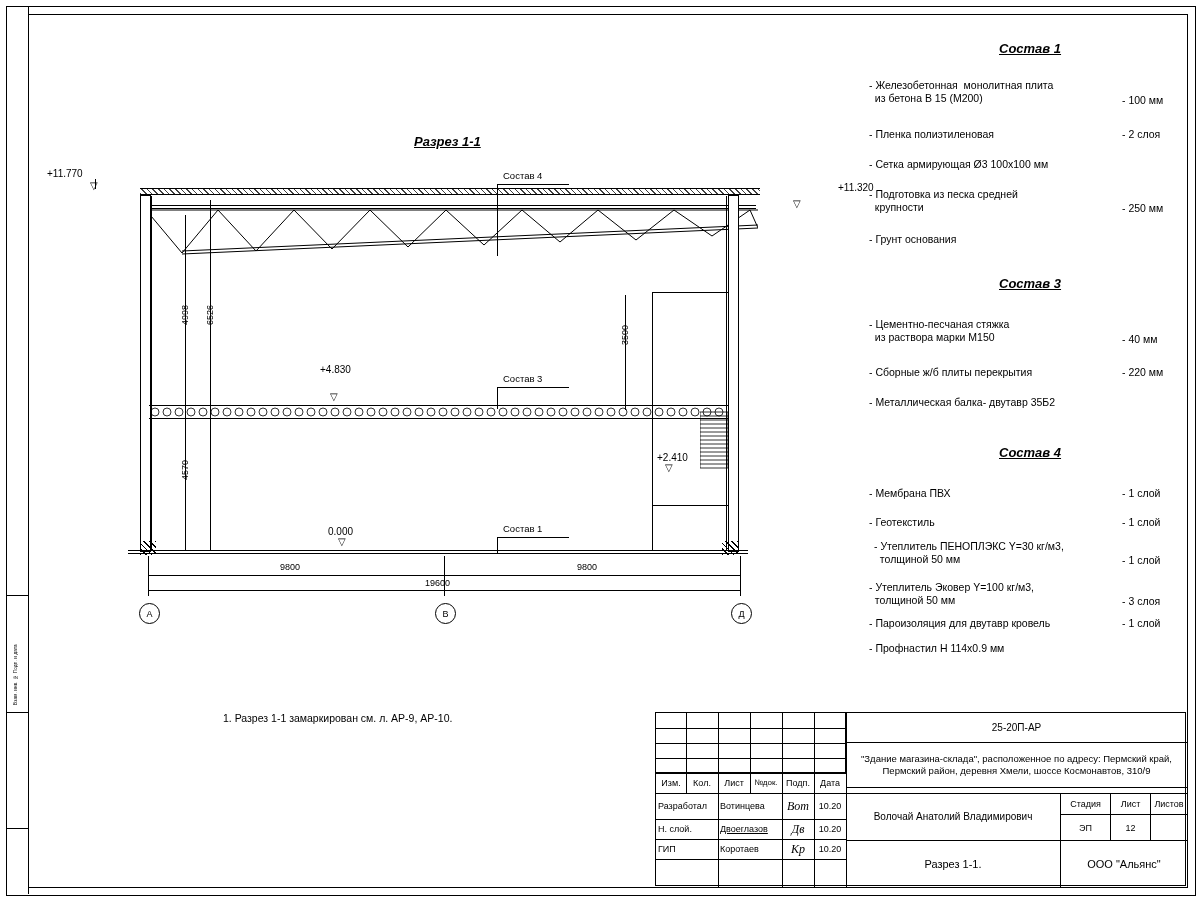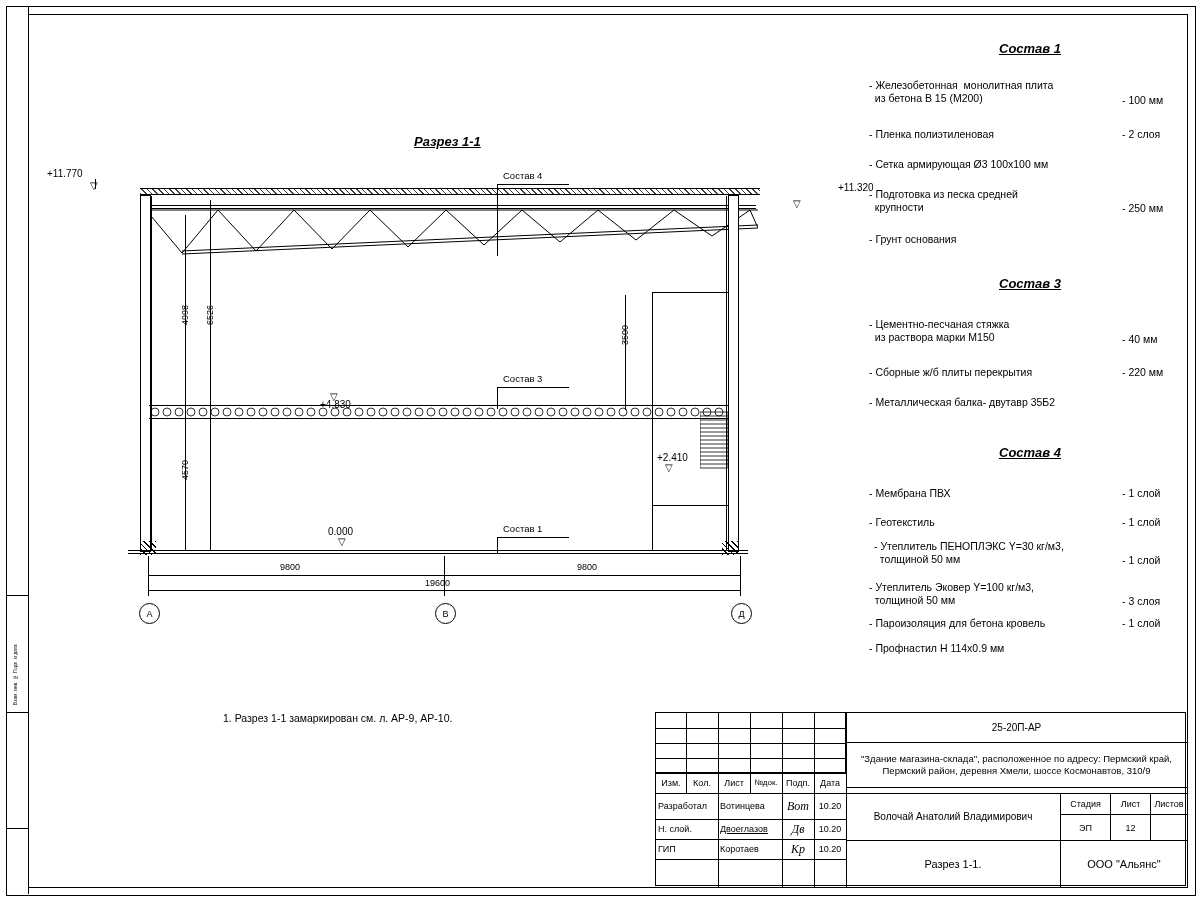--- a/index.html
+++ b/index.html
@@ -189,21 +189,21 @@
 
   <div class="ln v" style="left:185px;top:215px;height:335px;"></div>
   <div class="t dim-vert" style="left:180px;top:305px;">4998</div>
   <div class="ln v" style="left:210px;top:200px;height:350px;"></div>
   <div class="t dim-vert" style="left:205px;top:305px;">6526</div>
   <div class="ln v" style="left:625px;top:295px;height:115px;"></div>
   <div class="t dim-vert" style="left:620px;top:325px;">3500</div>
   <div class="ln v" style="left:185px;top:420px;height:130px;"></div>
   <div class="t dim-vert" style="left:180px;top:460px;">4570</div>
 
-  <div class="t lvl" style="left:320px;top:399px;text-align:center;">+4.830</div>
+  <div class="t lvl" style="left:320px;top:364px;text-align:center;">+4.830</div>
   <div class="t" style="left:330px;top:391px;font-size:10px;">▽</div>
   <div class="t lvl" style="left:657px;top:452px;">+2.410</div>
   <div class="t" style="left:665px;top:462px;font-size:10px;">▽</div>
   <div class="t lvl" style="left:328px;top:526px;">0.000</div>
   <div class="t" style="left:338px;top:536px;font-size:10px;">▽</div>
 
   <div class="t callout" style="left:503px;top:170px;">Состав 4</div>
   <div class="callout-box" style="left:497px;top:184px;width:72px;"></div>
   <div class="ln v" style="left:497px;top:184px;height:72px;"></div>
 
@@ -254,21 +254,21 @@
   <div class="t spec-item" style="left:869px;top:487px;white-space:pre;">- Мембрана ПВХ</div>
   <div class="t spec-val" style="left:1122px;top:487px;">- 1 слой</div>
   <div class="t spec-item" style="left:869px;top:516px;white-space:pre;">- Геотекстиль</div>
   <div class="t spec-val" style="left:1122px;top:516px;">- 1 слой</div>
   <div class="t spec-item" style="left:838px;top:540px;white-space:pre;margin-left:36px;">- Утеплитель ПЕНОПЛЭКС Y=30 кг/м3,
   толщиной 50 мм</div>
   <div class="t spec-val" style="left:1122px;top:554px;">- 1 слой</div>
   <div class="t spec-item" style="left:869px;top:581px;white-space:pre;">- Утеплитель Эковер Y=100 кг/м3,
   толщиной 50 мм</div>
   <div class="t spec-val" style="left:1122px;top:595px;">- 3 слоя</div>
-  <div class="t spec-item" style="left:869px;top:617px;white-space:pre;">- Пароизоляция для бетона кровель</div>
+  <div class="t spec-item" style="left:869px;top:617px;white-space:pre;">- Пароизоляция для двутавр кровель</div>
   <div class="t spec-val" style="left:1122px;top:617px;">- 1 слой</div>
   <div class="t spec-item" style="left:869px;top:642px;white-space:pre;">- Профнастил Н 114х0.9 мм</div>
 
   <div class="tb" style="left:655px;top:712px;width:531px;height:174px;">
 
     <div class="tb-cell" style="left:0;top:0;width:190px;height:60px;border-right:1px solid #000;border-bottom:1px solid #000;"></div>
     <div class="ln v" style="left:30px;top:0;height:60px;"></div>
     <div class="ln v" style="left:62px;top:0;height:60px;"></div>
     <div class="ln v" style="left:94px;top:0;height:60px;"></div>
     <div class="ln v" style="left:126px;top:0;height:60px;"></div>

